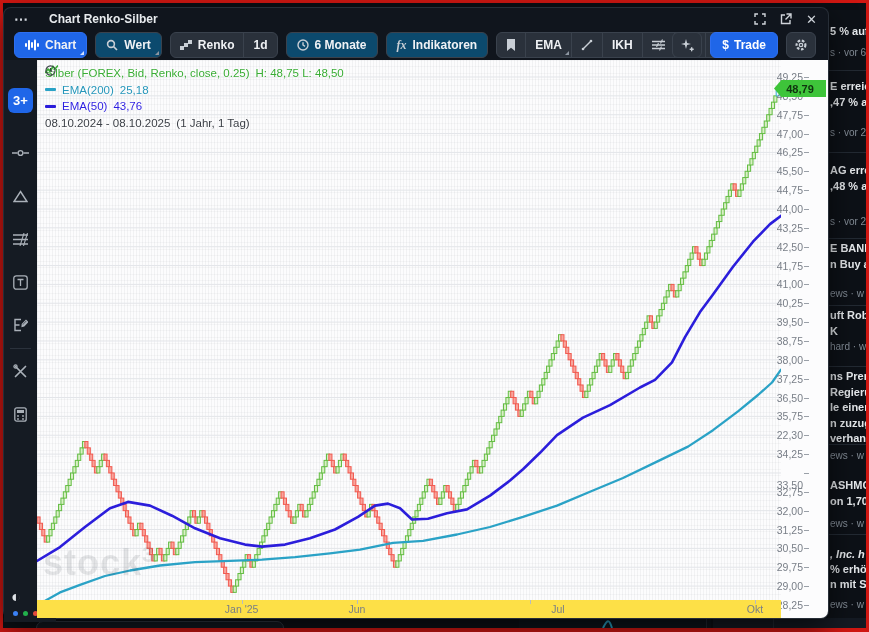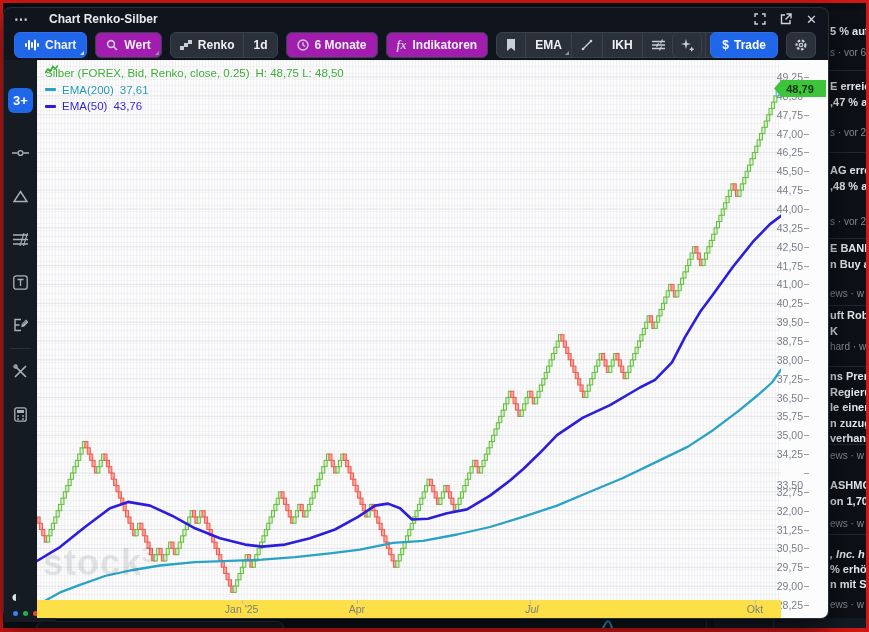--- a/index.html
+++ b/index.html
@@ -31,21 +31,21 @@
           box-shadow:0 0 0 1px #2a3닫;box-shadow:0 0 0 1px #272e37,0 10px 30px rgba(0,0,0,.65);z-index:3;}
   .titlebar{position:relative;height:22px;display:flex;align-items:center;padding:0 10px;color:#e8ebee;}
   .menu-dots{font-size:14px;font-weight:bold;letter-spacing:1px;color:#cfd4da;cursor:pointer;}
   .win-title{margin-left:20px;font-size:12px;font-weight:bold;}
   .tb-right{position:absolute;right:10px;top:0;height:22px;display:flex;align-items:center;gap:13px;}
   .win-ico{width:13px;height:13px;color:#cfd4da;display:flex;align-items:center;justify-content:center;cursor:pointer;}
   .win-ico svg{display:block;}
   .close-x{font-size:13px;color:#cfd4da;line-height:1;}
   
   .toolbar{position:relative;height:30px;display:flex;align-items:center;gap:8px;padding:0 10px;}
-  .tb-btn{position:relative;height:24px;border-radius:6px;background:#a21caf;border:1px solid #3a424d;
+  .tb-btn{position:relative;height:24px;border-radius:6px;background:#0c4a6e;border:1px solid #3a424d;
           color:#f0f2f5;font-size:12px;font-weight:bold;display:inline-flex;align-items:center;gap:6px;
           padding:0 10px;cursor:pointer;white-space:nowrap;}
   .tb-btn.blue{background:#1f66e8;border-color:#2e6ff0;}
   .corner::after{content:'';position:absolute;right:2px;bottom:2px;width:0;height:0;
                  border-left:4px solid transparent;border-bottom:4px solid #8d96a1;}
   .tb-btn.blue.corner::after{border-bottom-color:#cfe0ff;}
   .tb-group{display:inline-flex;height:24px;background:#2a313b;border:1px solid #3a424d;border-radius:6px;align-items:stretch;}
   .tb-seg{position:relative;display:flex;align-items:center;gap:6px;padding:0 9px;color:#f0f2f5;
           font-size:12px;font-weight:bold;border-right:1px solid #3a424d;cursor:pointer;white-space:nowrap;}
   .tb-seg:last-child{border-right:none;}
@@ -704,26 +704,34 @@
             <div class="lg-row" style="color:#3aad35;">
               <svg width="13" height="10" viewBox="0 0 13 10">
                 <path d="M0 8 L3 4 L5 6.5 L8 1.5 L10 4 L13 0.5" stroke="#3aad35" stroke-width="1.6" fill="none"></path>
                 </svg>
               <span>Silber (FOREX, Bid, Renko, close, 0.25)</span>
               <span>H: 48,75  L: 48,50</span>
             </div>
             <div class="lg-row" style="color:#2596ba;">
               <span class="lg-dash" style="background:#2aa2c6;"></span>
               <span>EMA(200)</span>
-              <span>37,61</span>
+              <span>25,18</span>
             </div>
             <div class="lg-row" style="color:#2c1ee0;">
               <span class="lg-dash" style="background:#2b1ddb;"></span>
               <span>EMA(50)</span>
               <span>43,76</span>
+            </div>
+            <div class="lg-row" style="color:#3c4047;">
+              <svg width="11" height="11" viewBox="0 0 12 12" fill="none" stroke="#3c4047" stroke-width="1.2">
+                <circle cx="6" cy="6" r="5"></circle>
+                  <path d="M6 3.2 V6 L8 7.4"></path>
+                </svg>
+              <span>08.10.2024 - 08.10.2025</span>
+              <span>(1 Jahr, 1 Tag)</span>
             </div>
           </div>
           <div class="watermark">
             <span>stock</span><sup>3</sup>
           </div>
         </div>
         <div class="price-axis" id="price-axis">
           <div class="price-tag" id="price-tag" style="top: 20.0644px;">48,79</div>
         <div class="p-tick" style="top: 11px;">49,25</div>
             <div class="p-dash" style="top: 17px;"></div>
@@ -756,21 +764,21 @@
             <div class="p-tick" style="top: 274.97px;">38,75</div>
             <div class="p-dash" style="top: 280.97px;"></div>
             <div class="p-tick" style="top: 293.825px;">38,00</div>
             <div class="p-dash" style="top: 299.825px;"></div>
             <div class="p-tick" style="top: 312.68px;">37,25</div>
             <div class="p-dash" style="top: 318.68px;"></div>
             <div class="p-tick" style="top: 331.535px;">36,50</div>
             <div class="p-dash" style="top: 337.535px;"></div>
             <div class="p-tick" style="top: 350.39px;">35,75</div>
             <div class="p-dash" style="top: 356.39px;"></div>
-            <div class="p-tick" style="top: 369.245px;">35,00</div>
+            <div class="p-tick" style="top: 369.245px;">22,30</div>
             <div class="p-dash" style="top: 375.245px;"></div>
             <div class="p-tick" style="top: 388.1px;">34,25</div>
             <div class="p-dash" style="top: 394.1px;"></div>
             <div class="p-tick" style="top: 406.955px; margin-top: 12px;">33,50</div>
             <div class="p-dash" style="top: 412.955px;"></div>
             <div class="p-tick" style="top: 425.81px;">32,75</div>
             <div class="p-dash" style="top: 431.81px;"></div>
             <div class="p-tick" style="top: 444.665px;">32,00</div>
             <div class="p-dash" style="top: 450.665px;"></div>
             <div class="p-tick" style="top: 463.52px;">31,25</div>
@@ -780,23 +788,23 @@
             <div class="p-tick" style="top: 501.23px;">29,75</div>
             <div class="p-dash" style="top: 507.23px;"></div>
             <div class="p-tick" style="top: 520.085px;">29,00</div>
             <div class="p-dash" style="top: 526.085px;"></div>
             <div class="p-tick" style="top: 538.94px;">28,25</div>
             <div class="p-dash" style="top: 544.94px;"></div>
           </div>
         <div class="time-axis" id="time-axis">
             <div class="t-label" style="left: 204.6px;">Jan '25</div>
             <div class="t-tick" style="left: 204.6px;"></div>
-            <div class="t-label" style="left: 319.92px;">Apr</div>
+            <div class="t-label" style="left: 319.92px;">Jun</div>
             <div class="t-tick" style="left: 319.92px;"></div>
-            <div class="t-label" style="left: 495px; font-style: italic;">Jul</div>
+            <div class="t-label" style="left: 521px;">Jul</div>
             <div class="t-tick" style="left: 492.528px;"></div>
             <div class="t-label" style="left: 717.96px;">Okt</div>
             <div class="t-tick" style="left: 717.96px;"></div>
           </div>
       </div>
     </div>
   </div>
 </div>
 
 </body></html>

